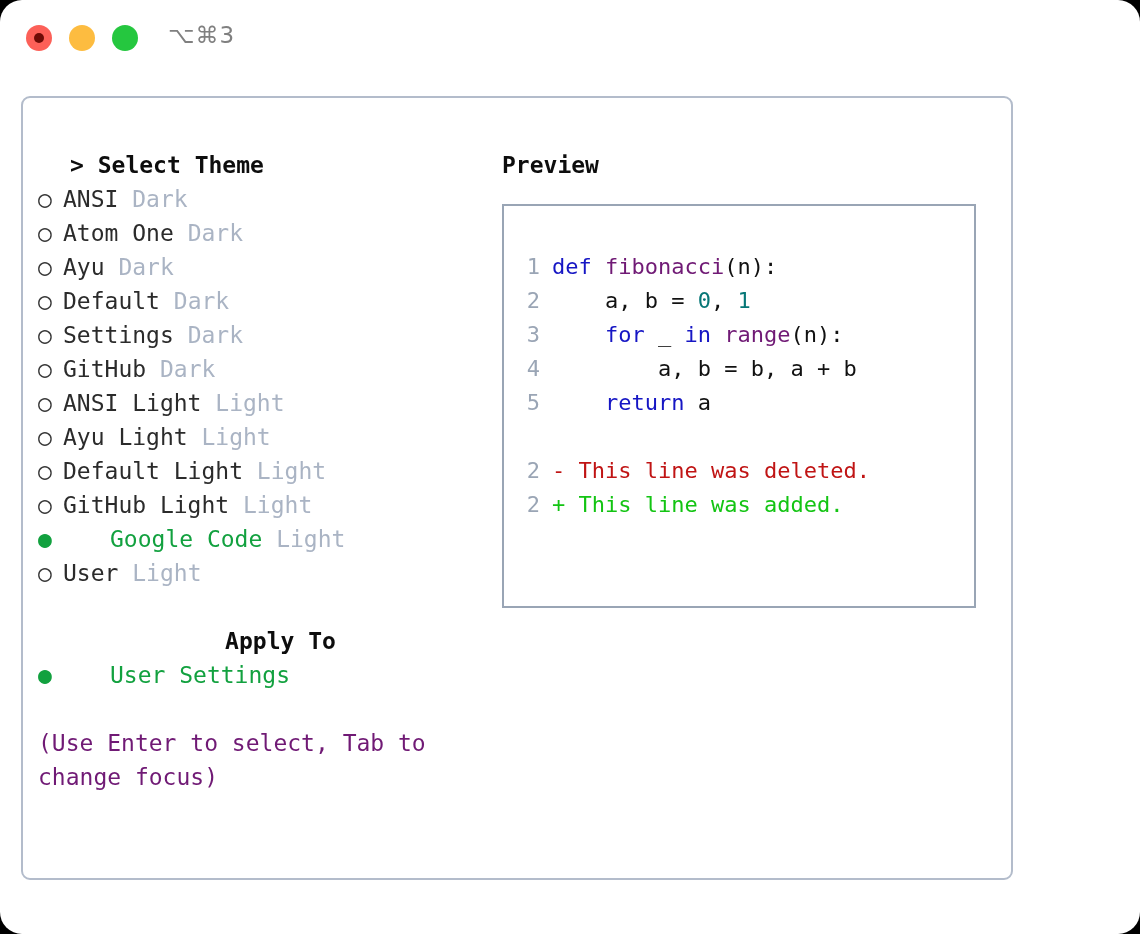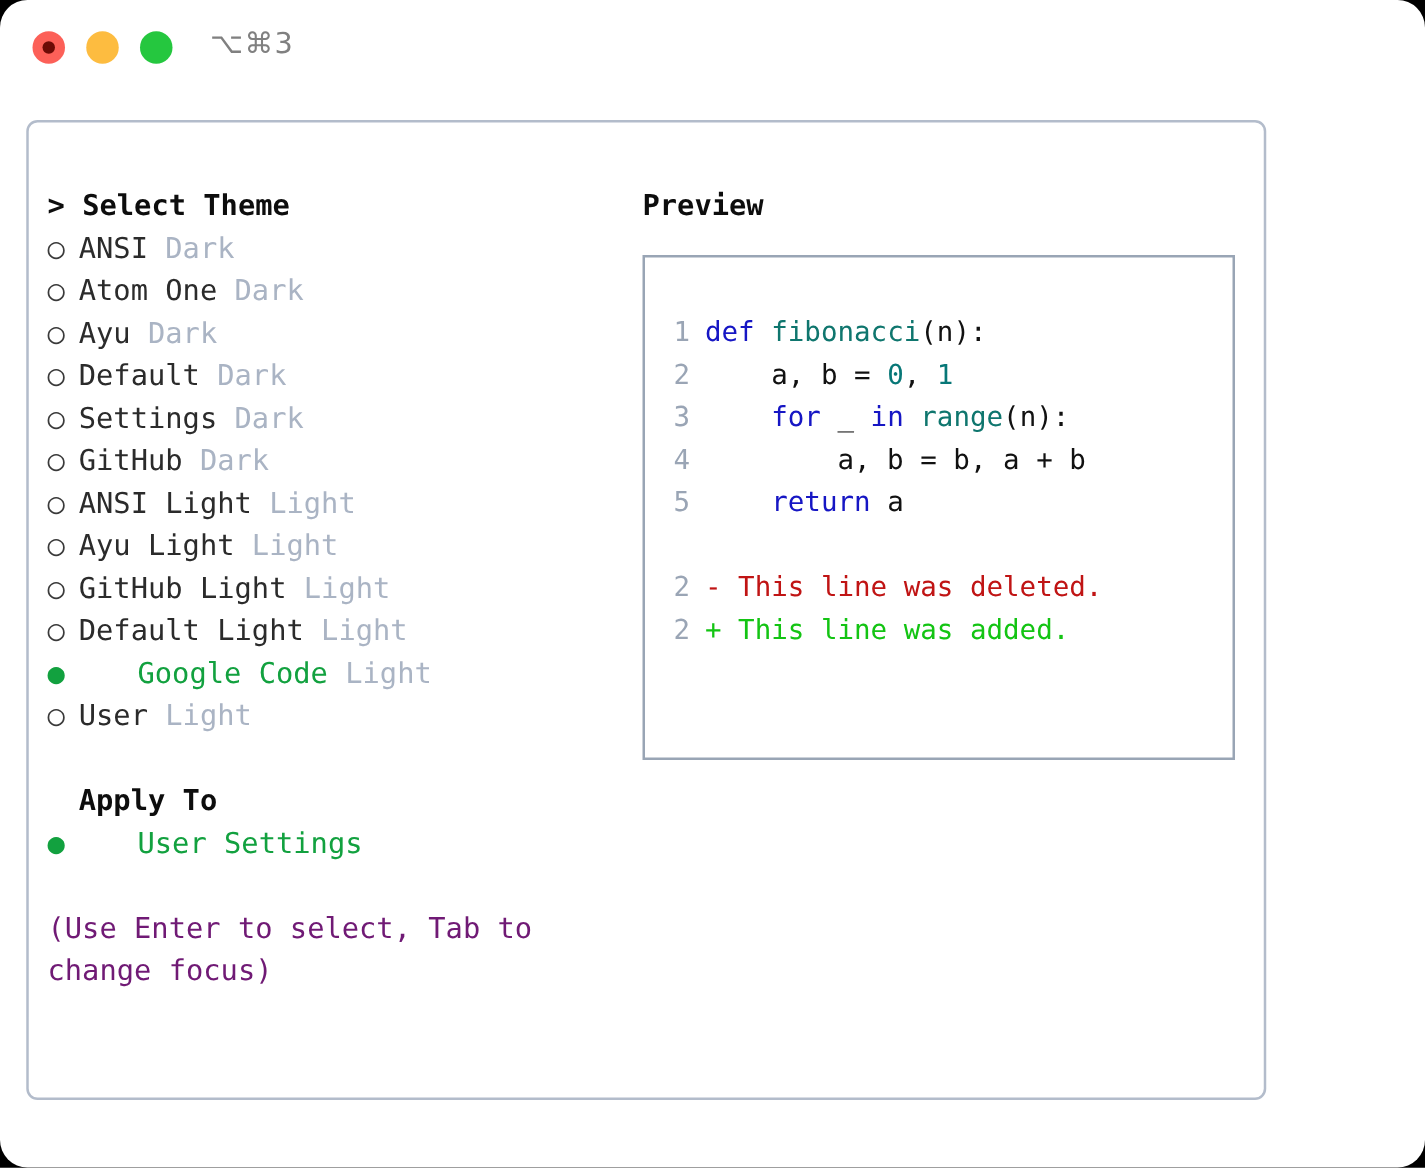--- a/index.html
+++ b/index.html
@@ -95,20 +95,21 @@
     top: 50px;
     width: 460px;
   }
 
   .list-header {
     font-size: 23px;
     font-weight: bold;
     color: #0d0d0d;
     line-height: 34px;
     white-space: pre;
+    margin-left: 32px;
   }
   .caret { font-weight: bold; }
 
   .opt-row {
     font-size: 23px;
     line-height: 34px;
     color: #2b2b2b;
     white-space: pre;
   }
   .bullet {
@@ -123,34 +124,35 @@
 
   .section-gap { height: 34px; }
 
   .apply-header {
     font-size: 23px;
     font-weight: bold;
     color: #0d0d0d;
     line-height: 34px;
     white-space: pre;
     padding-left: 25px;
+    text-align: center;
   }
 
   .hint {
     margin-top: 34px;
     font-size: 23px;
     line-height: 34px;
     color: #701a75;
     width: 410px;
   }
 
   
   .right-col {
     position: absolute;
-    left: 479px;
+    left: 467px;
     top: 50px;
     width: 500px;
     padding-left: 12px;
   }
   .preview-title {
     font-size: 23px;
     font-weight: bold;
     color: #0d0d0d;
     line-height: 34px;
     white-space: pre;
@@ -171,21 +173,21 @@
     color: #111111;
   }
   .lineno {
     display: inline-block;
     width: 24px;
     text-align: right;
     color: #9aa5b5;
     margin-right: 12px;
   }
   .kw   { color: #1616c4; }
-  .fn   { color: #0f766e; text-align: center; }
+  .fn   { color: #701a75; text-align: center; }
   .num  { color: #077777; }
   .plain{ color: #111111; }
 
   .diff-gap { height: 34px; }
   .diff-ctx { color: #777777; }
   .diff-del { color: #c01414; }
   .diff-add { color: #13c413; }
 </style>
 </head>
 <body>
@@ -208,22 +210,22 @@
         <div class="list-header"><span class="caret">&gt;</span> <span>Select Theme</span></div>
         <div id="theme-options">
             <div class="opt-row"><span class="bullet off">○</span><span class="opt-label">ANSI</span><span class="opt-kind"> Dark</span></div>
             <div class="opt-row"><span class="bullet off">○</span><span class="opt-label">Atom One</span><span class="opt-kind"> Dark</span></div>
             <div class="opt-row"><span class="bullet off">○</span><span class="opt-label">Ayu</span><span class="opt-kind"> Dark</span></div>
             <div class="opt-row"><span class="bullet off">○</span><span class="opt-label">Default</span><span class="opt-kind"> Dark</span></div>
             <div class="opt-row"><span class="bullet off">○</span><span class="opt-label">Settings</span><span class="opt-kind"> Dark</span></div>
             <div class="opt-row"><span class="bullet off">○</span><span class="opt-label">GitHub</span><span class="opt-kind"> Dark</span></div>
             <div class="opt-row"><span class="bullet off">○</span><span class="opt-label">ANSI Light</span><span class="opt-kind"> Light</span></div>
             <div class="opt-row"><span class="bullet off">○</span><span class="opt-label">Ayu Light</span><span class="opt-kind"> Light</span></div>
+            <div class="opt-row"><span class="bullet off">○</span><span class="opt-label">Default Light</span><span class="opt-kind"> Light</span></div>
             <div class="opt-row"><span class="bullet off">○</span><span class="opt-label">GitHub Light</span><span class="opt-kind"> Light</span></div>
-            <div class="opt-row"><span class="bullet off">○</span><span class="opt-label">Default Light</span><span class="opt-kind"> Light</span></div>
             <div class="opt-row selected"><span class="bullet on">●</span><span class="opt-label">Google Code</span><span class="opt-kind"> Light</span></div>
             <div class="opt-row"><span class="bullet off">○</span><span class="opt-label">User</span><span class="opt-kind"> Light</span></div>
           </div>
 
         <div class="section-gap"></div>
 
         <div class="apply-header">Apply To</div>
         <div id="apply-options">
             <div class="opt-row selected"><span class="bullet on">●</span><span class="opt-label">User Settings</span></div>
           </div>

